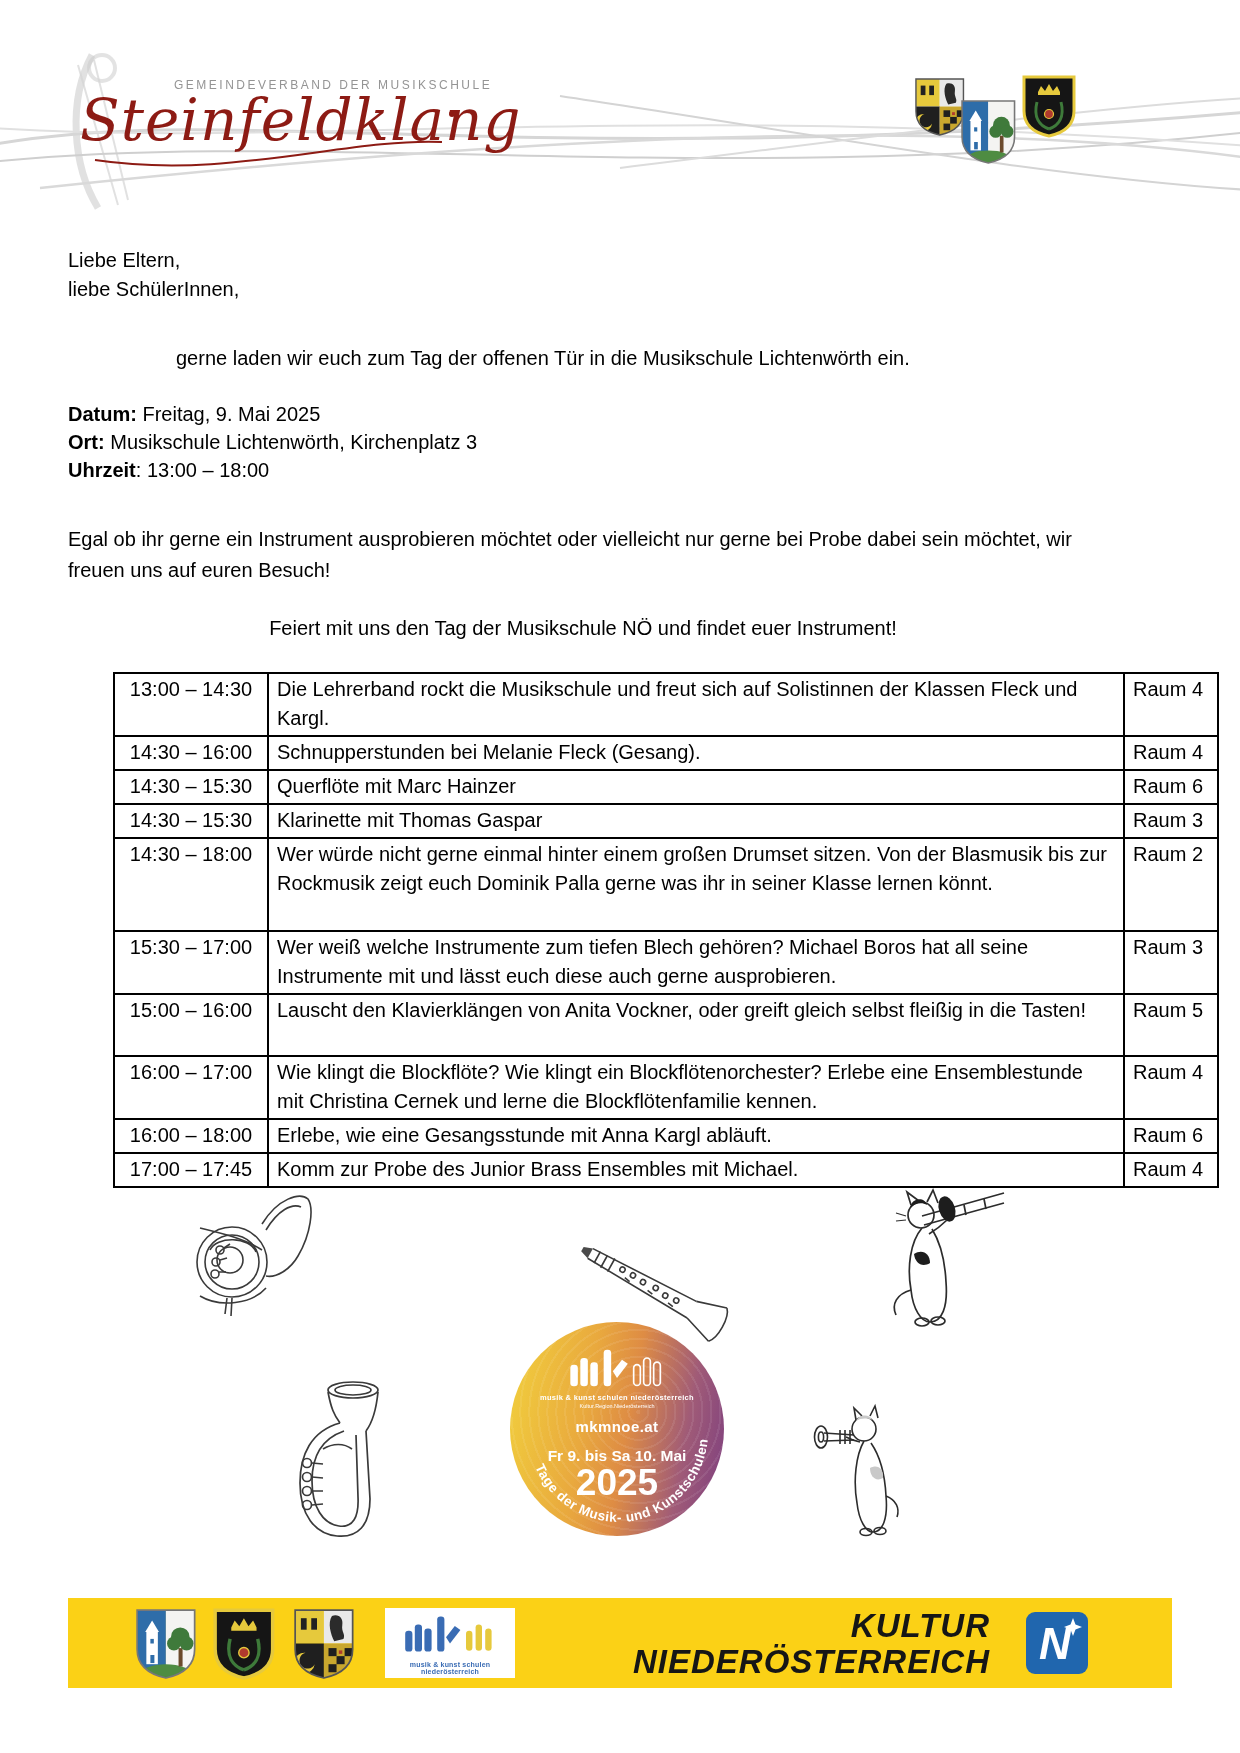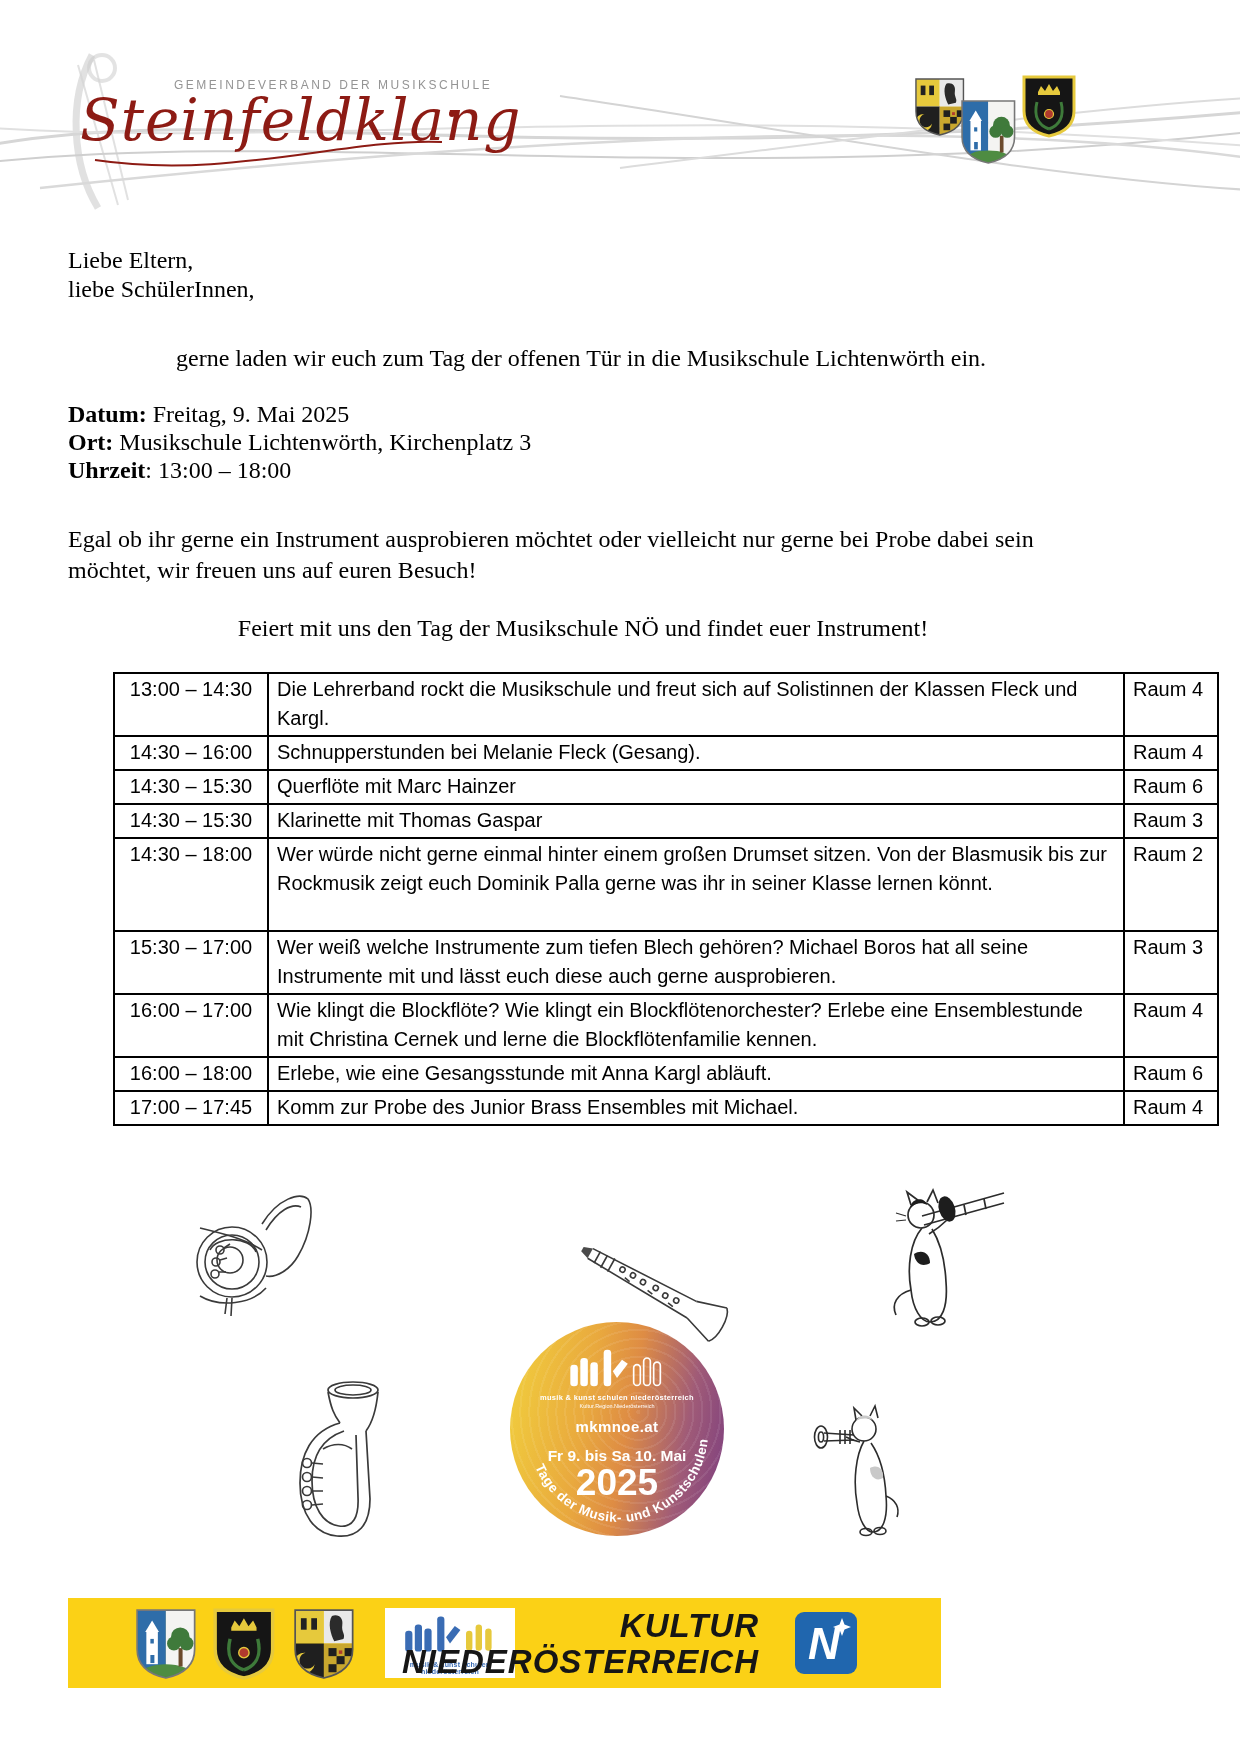--- a/index.html
+++ b/index.html
@@ -17,21 +17,21 @@
     font-size:12px; letter-spacing:2.5px; color:#949494; font-weight:400;
   }
   .brand {
     position:absolute; left:80px; top:86px; z-index:2;
     font-family:"DejaVu Serif", serif; font-style:italic; font-weight:normal;
     font-size:58px; color:#8D1B14; letter-spacing:1px;
   }
   .header-arms { position:absolute; left:905px; top:70px; width:195px; height:128px; z-index:2; }
 
   
-  .bodytext { font-size:24px; line-height:29px;font-family:Liberation Serif, serif; }
+  .bodytext { font-size:20px; line-height:29px; }
   .salutation { position:absolute; left:68px; top:246px; }
   .intro { position:absolute; left:176px; top:344px; width:950px; }
   .meta { position:absolute; left:68px; top:400px; }
   .meta div { line-height:28px; }
   .para1 { position:absolute; left:68px; top:524px; width:1030px; line-height:31px; }
   .para2 { position:absolute; left:68px; top:614px; width:1030px;text-align:center; }
   b.lbl { font-weight:bold; }
 
   
   .schedule-table {
@@ -60,21 +60,21 @@
   .badge .mkm-logo { margin:26px auto 0; width:104px; height:40px; }
   .badge .cap1 { font-size:7.5px; font-weight:bold; letter-spacing:.3px; margin-top:1px; }
   .badge .cap2 { font-size:5.5px; margin-top:1px; }
   .badge .site { font-size:15px; font-weight:bold; margin-top:9px; letter-spacing:.4px; }
   .badge .dates { font-size:15.5px; font-weight:bold; margin-top:12px; }
   .badge .year { font-size:37px; font-weight:bold; line-height:36px; }
   .badge .arc { position:absolute; left:0; top:0; width:214px; height:214px; }
 
   
   .banner {
-    position:absolute; left:68px; top:1598px; width:873px; height:90px;
+    position:absolute; left:68px; top:1598px; width:1104px; height:90px;
     background:#FBD116; z-index:2;padding-left:46px;
   }
   .banner .arms-footer { position:absolute; left:66px; top:8px; width:300px; height:76px; }
   .mkm-box {
     position:absolute; left:317px; top:10px; width:130px; height:70px;
     background:#fff; text-align:center;
   }
   .mkm-box svg { margin-top:6px; width:96px; height:40px; }
   .mkm-box .mkm-cap { font-size:7px; font-weight:bold; color:#3A6CB4; margin-top:3px; letter-spacing:.2px; }
   .kultur {
@@ -205,20 +205,25 @@
         </tr>
       <tr style="height:93px">
           <td class="t">14:30 – 18:00</td>
           <td>Wer würde nicht gerne einmal hinter einem großen Drumset sitzen. Von der Blasmusik bis zur Rockmusik zeigt euch Dominik Palla gerne was ihr in seiner Klasse lernen könnt.</td>
           <td class="r">Raum 2</td>
         </tr>
       <tr style="height:62px">
           <td class="t">15:30 – 17:00</td>
           <td>Wer weiß welche Instrumente zum tiefen Blech gehören? Michael Boros hat all seine Instrumente mit und lässt euch diese auch gerne ausprobieren.</td>
           <td class="r">Raum 3</td>
+        </tr>
+      <tr style="height:62px">
+          <td class="t">15:00 – 16:00</td>
+          <td>Lauscht den Klavierklängen von Anita Vockner, oder greift gleich selbst fleißig in die Tasten!</td>
+          <td class="r">Raum 5</td>
         </tr>
       <tr style="height:62px">
           <td class="t">16:00 – 17:00</td>
           <td>Wie klingt die Blockflöte? Wie klingt ein Blockflötenorchester? Erlebe eine Ensemblestunde mit Christina Cernek und lerne die Blockflötenfamilie kennen.</td>
           <td class="r">Raum 4</td>
         </tr>
       <tr style="height:31px">
           <td class="t">16:00 – 18:00</td>
           <td>Erlebe, wie eine Gesangsstunde mit Anna Kargl abläuft.</td>
           <td class="r">Raum 6</td>

